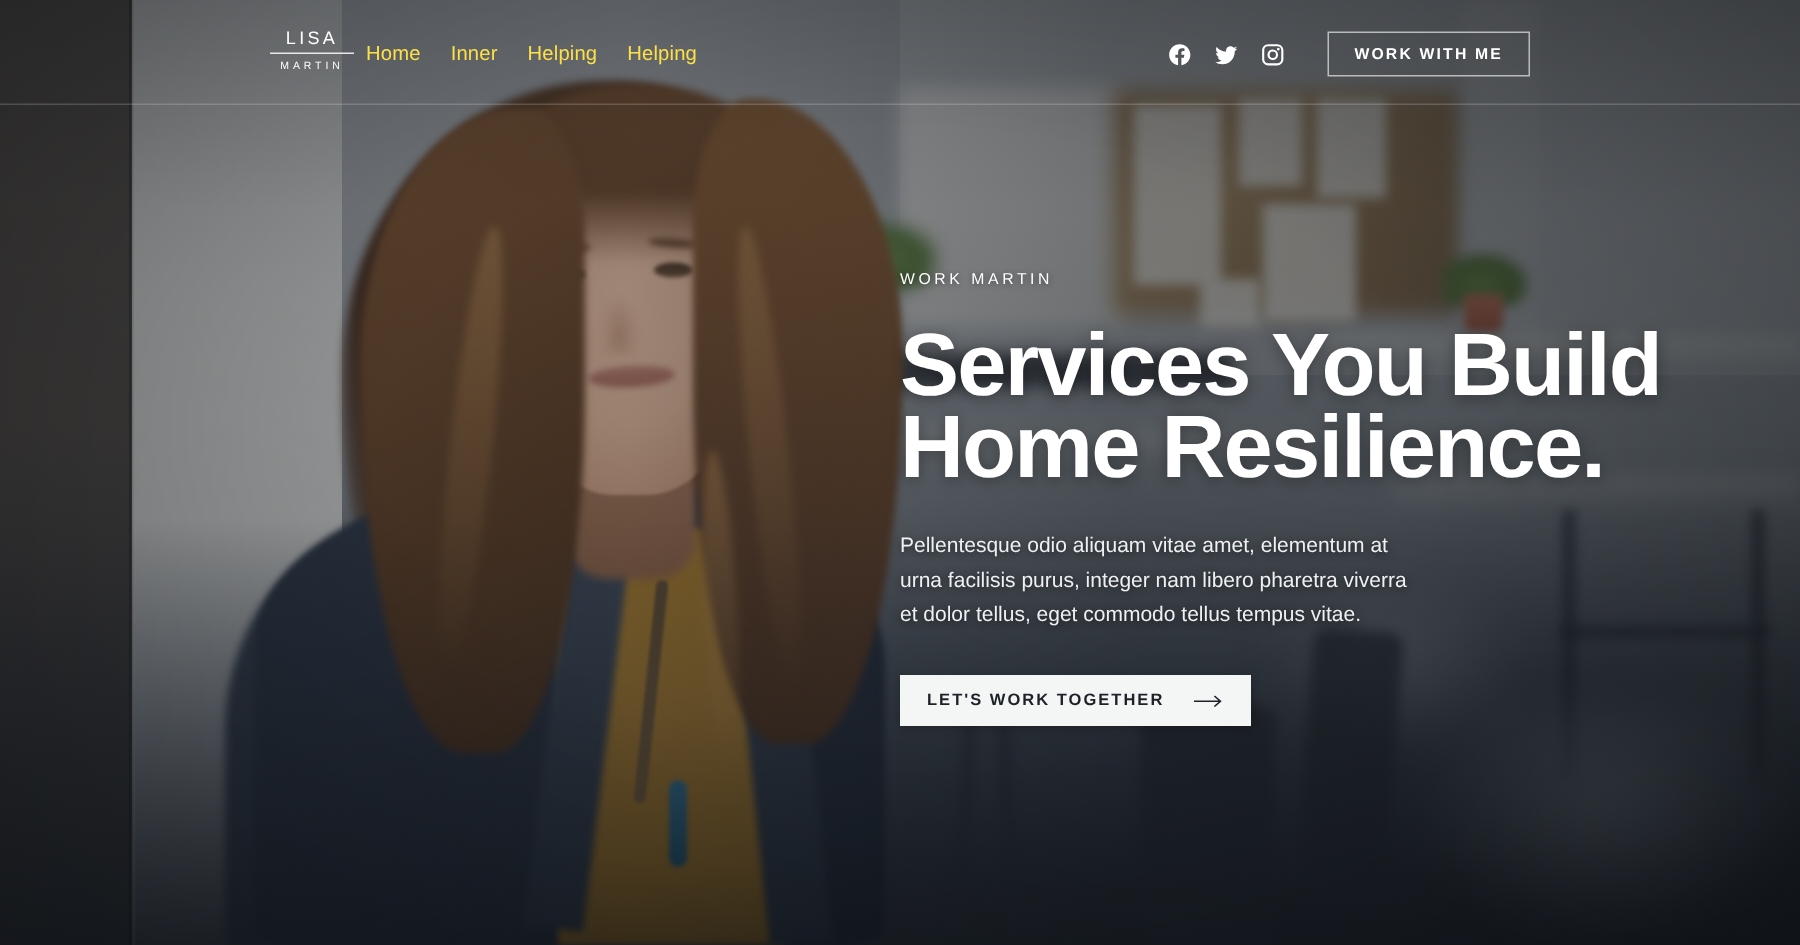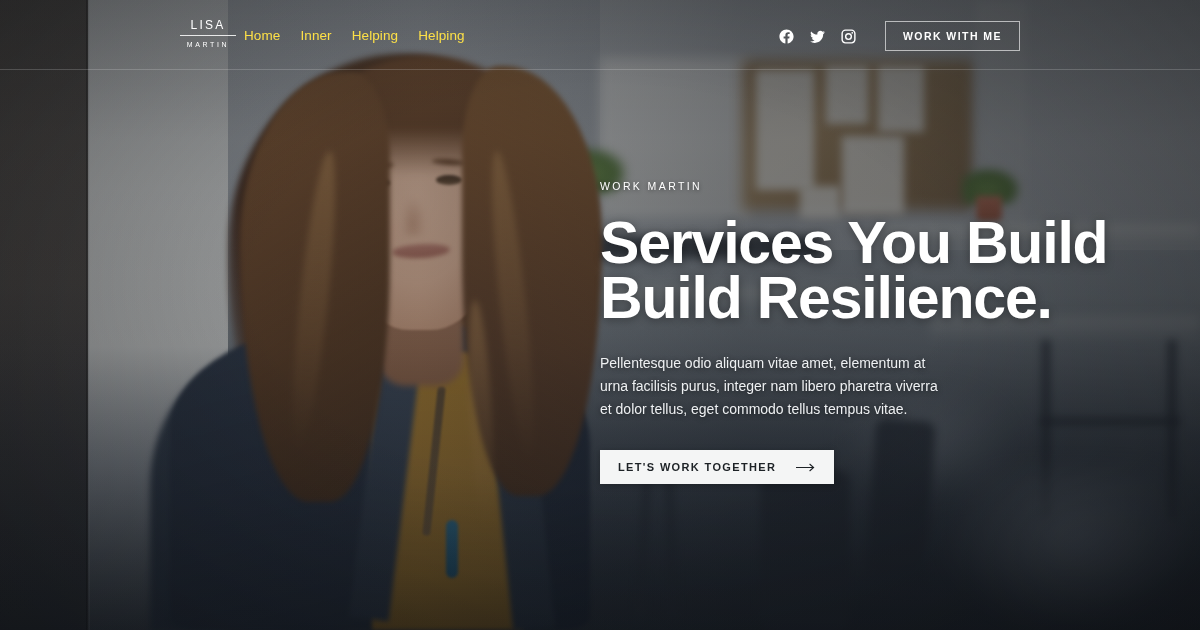--- a/index.html
+++ b/index.html
@@ -629,21 +629,21 @@
         </a>
       </div>
       <button class="btn-work">WORK WITH ME</button>
     </div>
   </header>
 
   <section class="hero-content">
     <div class="hero-eyebrow">WORK MARTIN</div>
     <h1 class="hero-title">
       <span class="line">Services You Build</span>
-      <span class="line">Build Resilience.</span>
+      <span class="line">Home Resilience.</span>
     </h1>
     <p class="hero-desc">Pellentesque odio aliquam vitae amet, elementum at urna facilisis purus, integer nam libero pharetra viverra et dolor tellus, eget commodo tellus tempus vitae.</p>
     <button class="btn-cta">
       <span>LET'S WORK TOGETHER</span>
       <span class="cta-arrow">
         <svg width="20" height="9" viewBox="0 0 20 9">
           <path d="M0 4.5 H17.2 M13.6 1 L17.6 4.5 L13.6 8" fill="none" stroke="#1d2226" stroke-width="1.1"></path>
         </svg>
       </span>
     </button>

